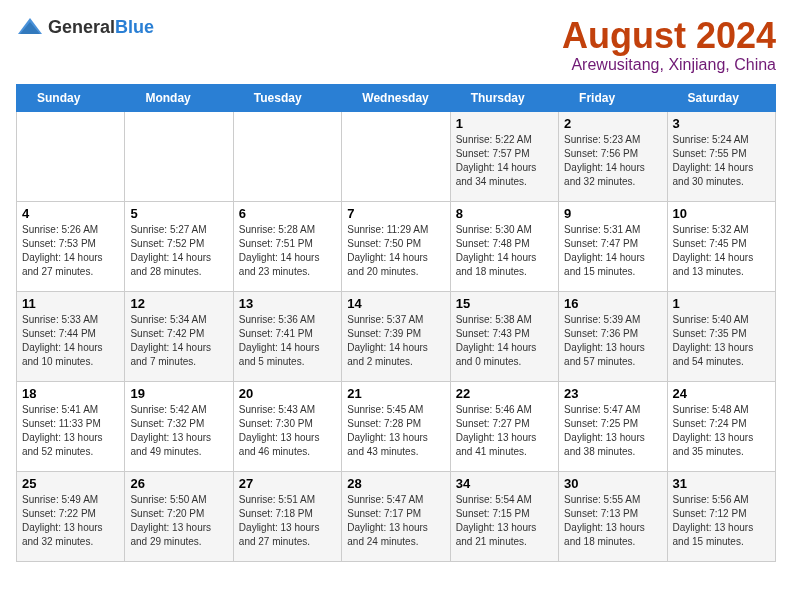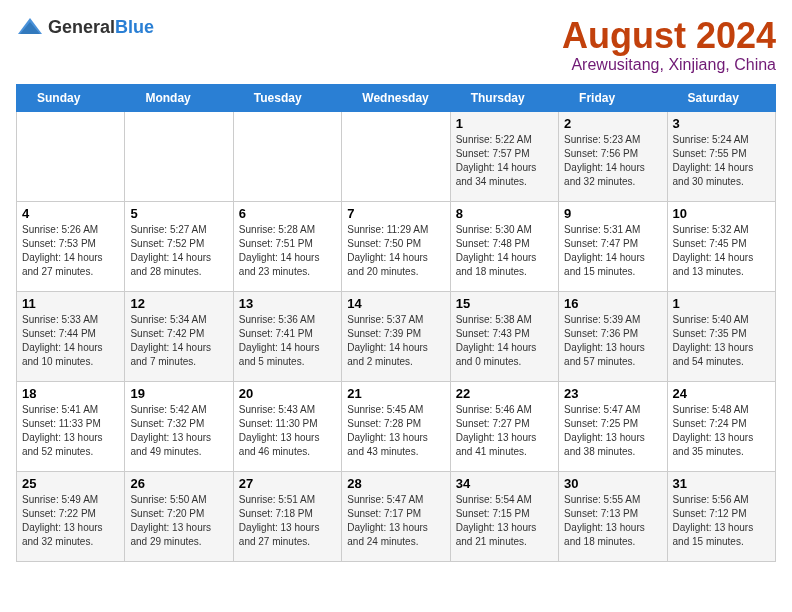--- a/index.html
+++ b/index.html
@@ -257,21 +257,21 @@
         <td>
           <div class="day-number">19</div>
           <div class="day-content">Sunrise: 5:42 AM</div>
           <div class="day-content">Sunset: 7:32 PM</div>
           <div class="day-content">Daylight: 13 hours</div>
           <div class="day-content">and 49 minutes.</div>
         </td>
         <td>
           <div class="day-number">20</div>
           <div class="day-content">Sunrise: 5:43 AM</div>
-          <div class="day-content">Sunset: 11:30 PM</div>
+          <div class="day-content">Sunset: 7:30 PM</div>
           <div class="day-content">Daylight: 13 hours</div>
           <div class="day-content">and 46 minutes.</div>
         </td>
         <td>
           <div class="day-number">21</div>
           <div class="day-content">Sunrise: 5:45 AM</div>
           <div class="day-content">Sunset: 7:28 PM</div>
           <div class="day-content">Daylight: 13 hours</div>
           <div class="day-content">and 43 minutes.</div>
         </td>

